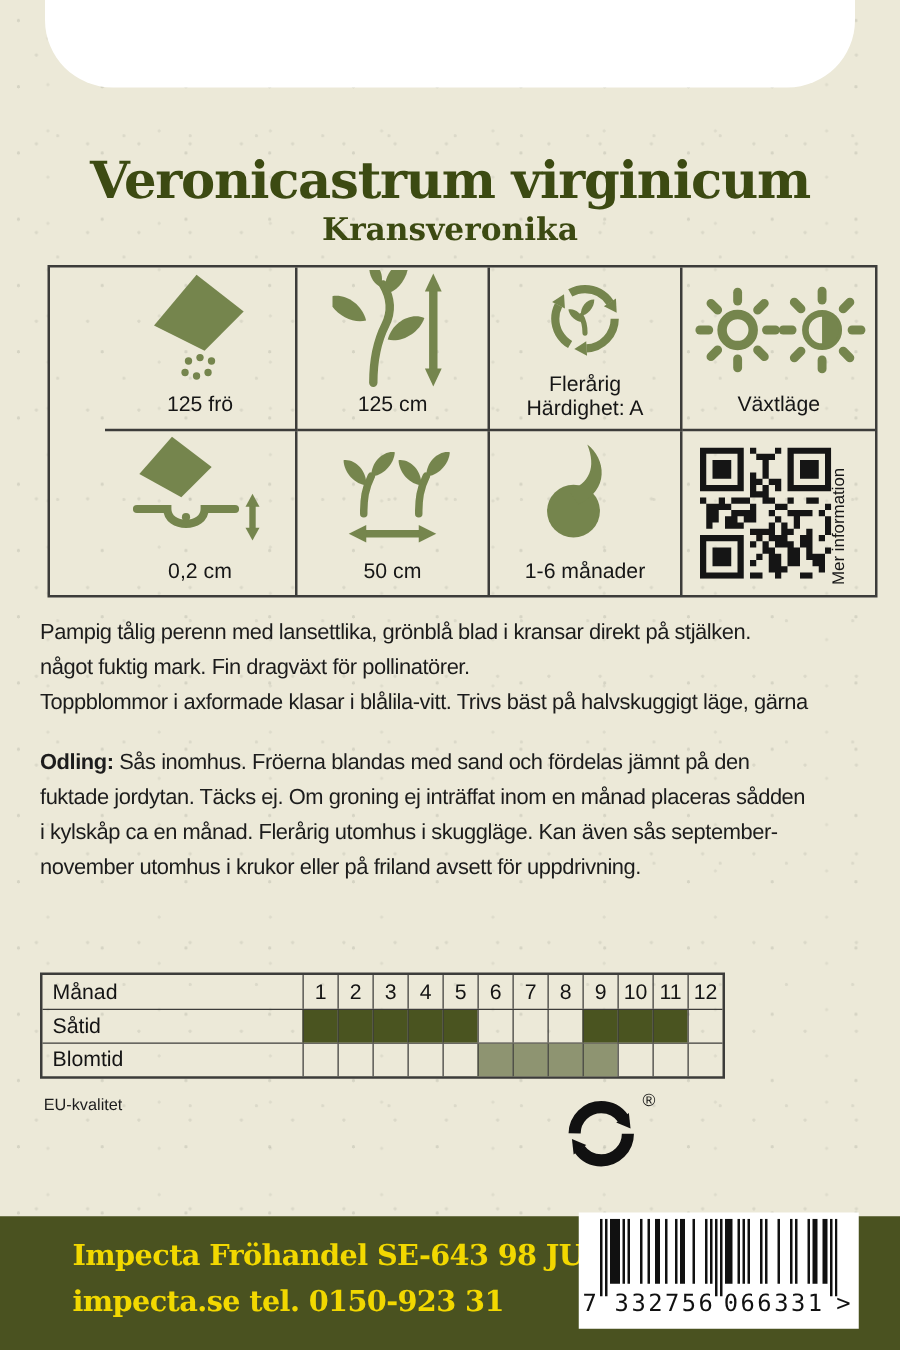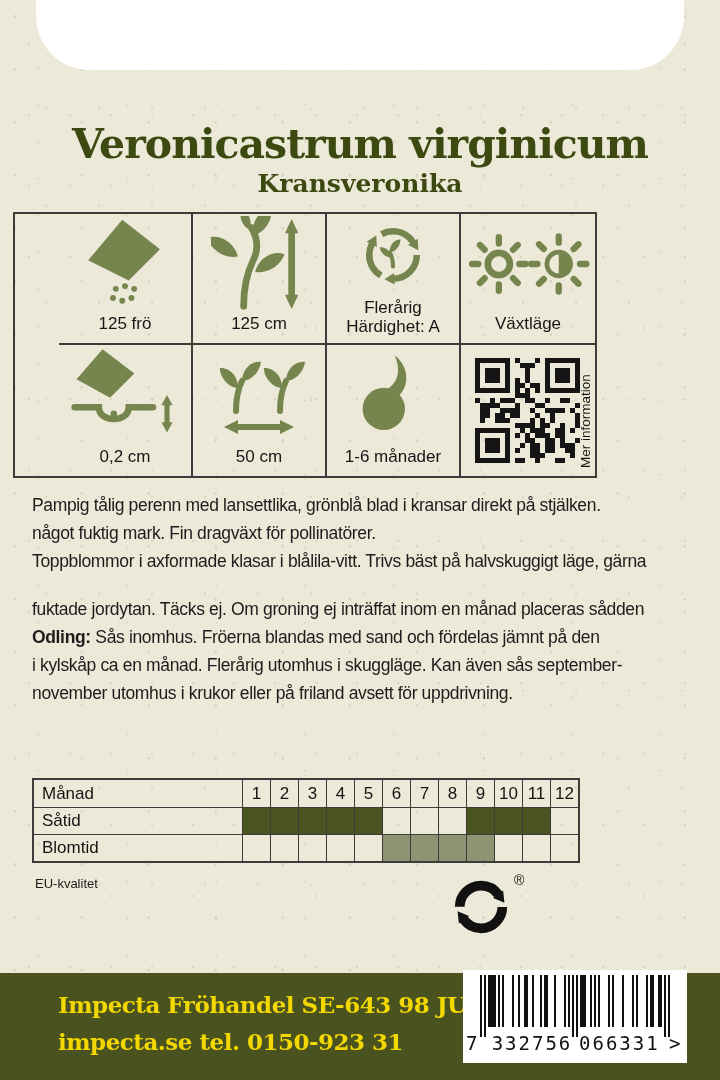--- a/index.html
+++ b/index.html
@@ -18,21 +18,21 @@
       radial-gradient(circle at 87% 12%, rgba(95,100,90,.12) 1px, transparent 1.5px);
     background-size:67px 53px,41px 71px,89px 37px,53px 97px;}
   .top-cutout{position:absolute;left:36px;top:-34px;width:648px;height:104px;background:#fff;
     border-radius:0 0 54px 54px;}
   .title{position:absolute;left:0;top:120px;width:720px;text-align:center;
     font-family:"DejaVu Serif",serif;font-weight:bold;font-size:41px;letter-spacing:-1px;
     color:var(--title-green,#3c4a12);}
   .subtitle{position:absolute;left:0;top:169px;width:720px;text-align:center;
     font-family:"DejaVu Serif",serif;font-weight:bold;font-size:25px;
     color:var(--title-green,#3c4a12);}
-  .info-grid{position:absolute;left:13px;top:212px;width:584px;height:266px;
+  .info-grid{position:absolute;left:38px;top:212px;width:664px;height:266px;
     border:2px solid var(--border-dark,#3c3c3a);display:flex;flex-wrap:wrap;padding-left:44px;}
   .cell{width:25%;height:50%;position:relative;display:flex;flex-direction:column;
     align-items:center;justify-content:flex-end;border-right:2px solid var(--border-dark,#3c3c3a);}
   .cell:nth-child(4),.cell:nth-child(8){border-right:none;}
   .cell:nth-child(-n+4){border-bottom:2px solid var(--border-dark,#3c3c3a);}
   .cell .icon-zone{position:absolute;top:0;left:0;right:0;bottom:30px;display:flex;
     align-items:center;justify-content:center;}
   .cell-label{font-size:17px;line-height:19px;text-align:center;margin-bottom:10px;color:#161616;}
   .cell-label.two-line{margin-bottom:7px;}
   .qr-cell .icon-zone{bottom:0;justify-content:flex-start;padding-left:14px;}
@@ -219,22 +219,22 @@
 
   </div>
 
   <div class="para" id="description">
     <div class="pline">Pampig tålig perenn med lansettlika, grönblå blad i kransar direkt på stjälken.</div>
     <div class="pline">något fuktig mark. Fin dragväxt för pollinatörer.</div>
     <div class="pline">Toppblommor i axformade klasar i blålila-vitt. Trivs bäst på halvskuggigt läge, gärna</div>
   </div>
 
   <div class="para" id="cultivation">
+    <div class="pline"><span class="bold">Odling:</span><span> Sås inomhus. Fröerna blandas med sand och fördelas jämnt på den</span></div>
     <div class="pline">fuktade jordytan. Täcks ej. Om groning ej inträffat inom en månad placeras sådden</div>
-    <div class="pline"><span class="bold">Odling:</span><span> Sås inomhus. Fröerna blandas med sand och fördelas jämnt på den</span></div>
     <div class="pline">i kylskåp ca en månad. Flerårig utomhus i skuggläge. Kan även sås september-</div>
     <div class="pline">november utomhus i krukor eller på friland avsett för uppdrivning.</div>
   </div>
 
   <div class="calendar">
     <div class="cal-row">
       <div class="cal-label">Månad</div>
       <div class="cal-cells" id="cal-months">
           <div class="cal-cell">1</div>
           <div class="cal-cell">2</div>

